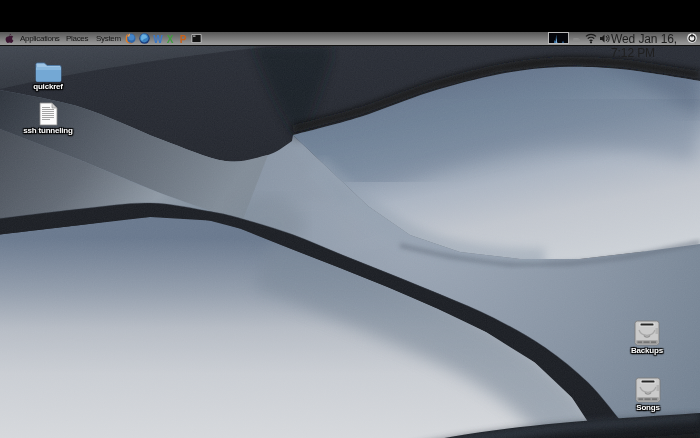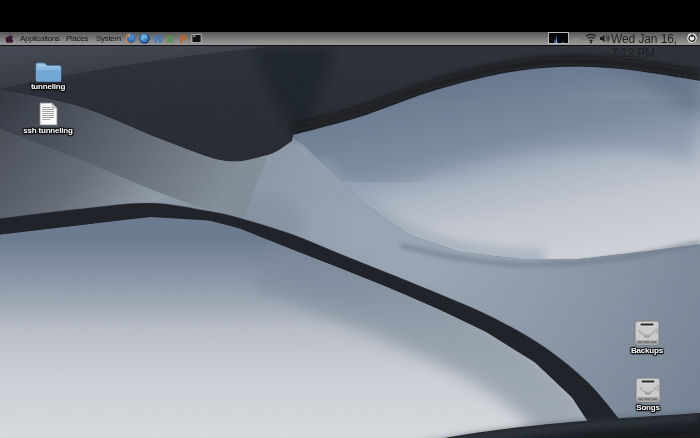--- a/index.html
+++ b/index.html
@@ -206,21 +206,21 @@
    <rect x="4.45" y="0.7" width="1.1" height="3.6" fill="#1e1e1e"></rect>
  </svg>
 </div>
 
 <div class="dicon" style="left:20px;top:29px;width:56px;">
  <svg width="27" height="21" viewBox="0 0 27 21">
   <path d="M1,4 L1,19 A1.5 1.5 0 0 0 2.5,20.5 L24.5,20.5 A1.5 1.5 0 0 0 26,19 L26,6 A1.5 1.5 0 0 0 24.5,4.5 L12,4.5 L10,2.5 A1.5 1.5 0 0 0 8.8,2 L2.5,2 A1.5 1.5 0 0 0 1,4 Z" fill="#9ec4e4" stroke="#4a78a8" stroke-width="0.8"></path>
   <path d="M1,6.5 L26,6.5 L26,19 A1.5 1.5 0 0 1 24.5,20.5 L2.5,20.5 A1.5 1.5 0 0 1 1,19 Z" fill="#74a8d4"></path>
   <path d="M1,6.5 L26,6.5 L26,9 L1,9 Z" fill="#8ab8de"></path>
  </svg>
-<span class="dlabel">tunneling</span>
+<span class="dlabel">quickref</span>
 </div>
 
 <div class="dicon" style="left:14px;top:70px;width:68px;">
  <svg width="19" height="24" viewBox="0 0 19 24">
   <path d="M1,1 L13,1 L18,6 L18,23 L1,23 Z" fill="#fbfbfb" stroke="#888888" stroke-width="0.8"></path>
   <path d="M13,1 L13,6 L18,6 Z" fill="#cccccc" stroke="#888888" stroke-width="0.6"></path>
   <g fill="#9a9a9a">
    <rect x="3" y="5" width="8" height="0.9"></rect>
    <rect x="3" y="7" width="12" height="0.9"></rect>
    <rect x="3" y="9" width="12" height="0.9"></rect>

